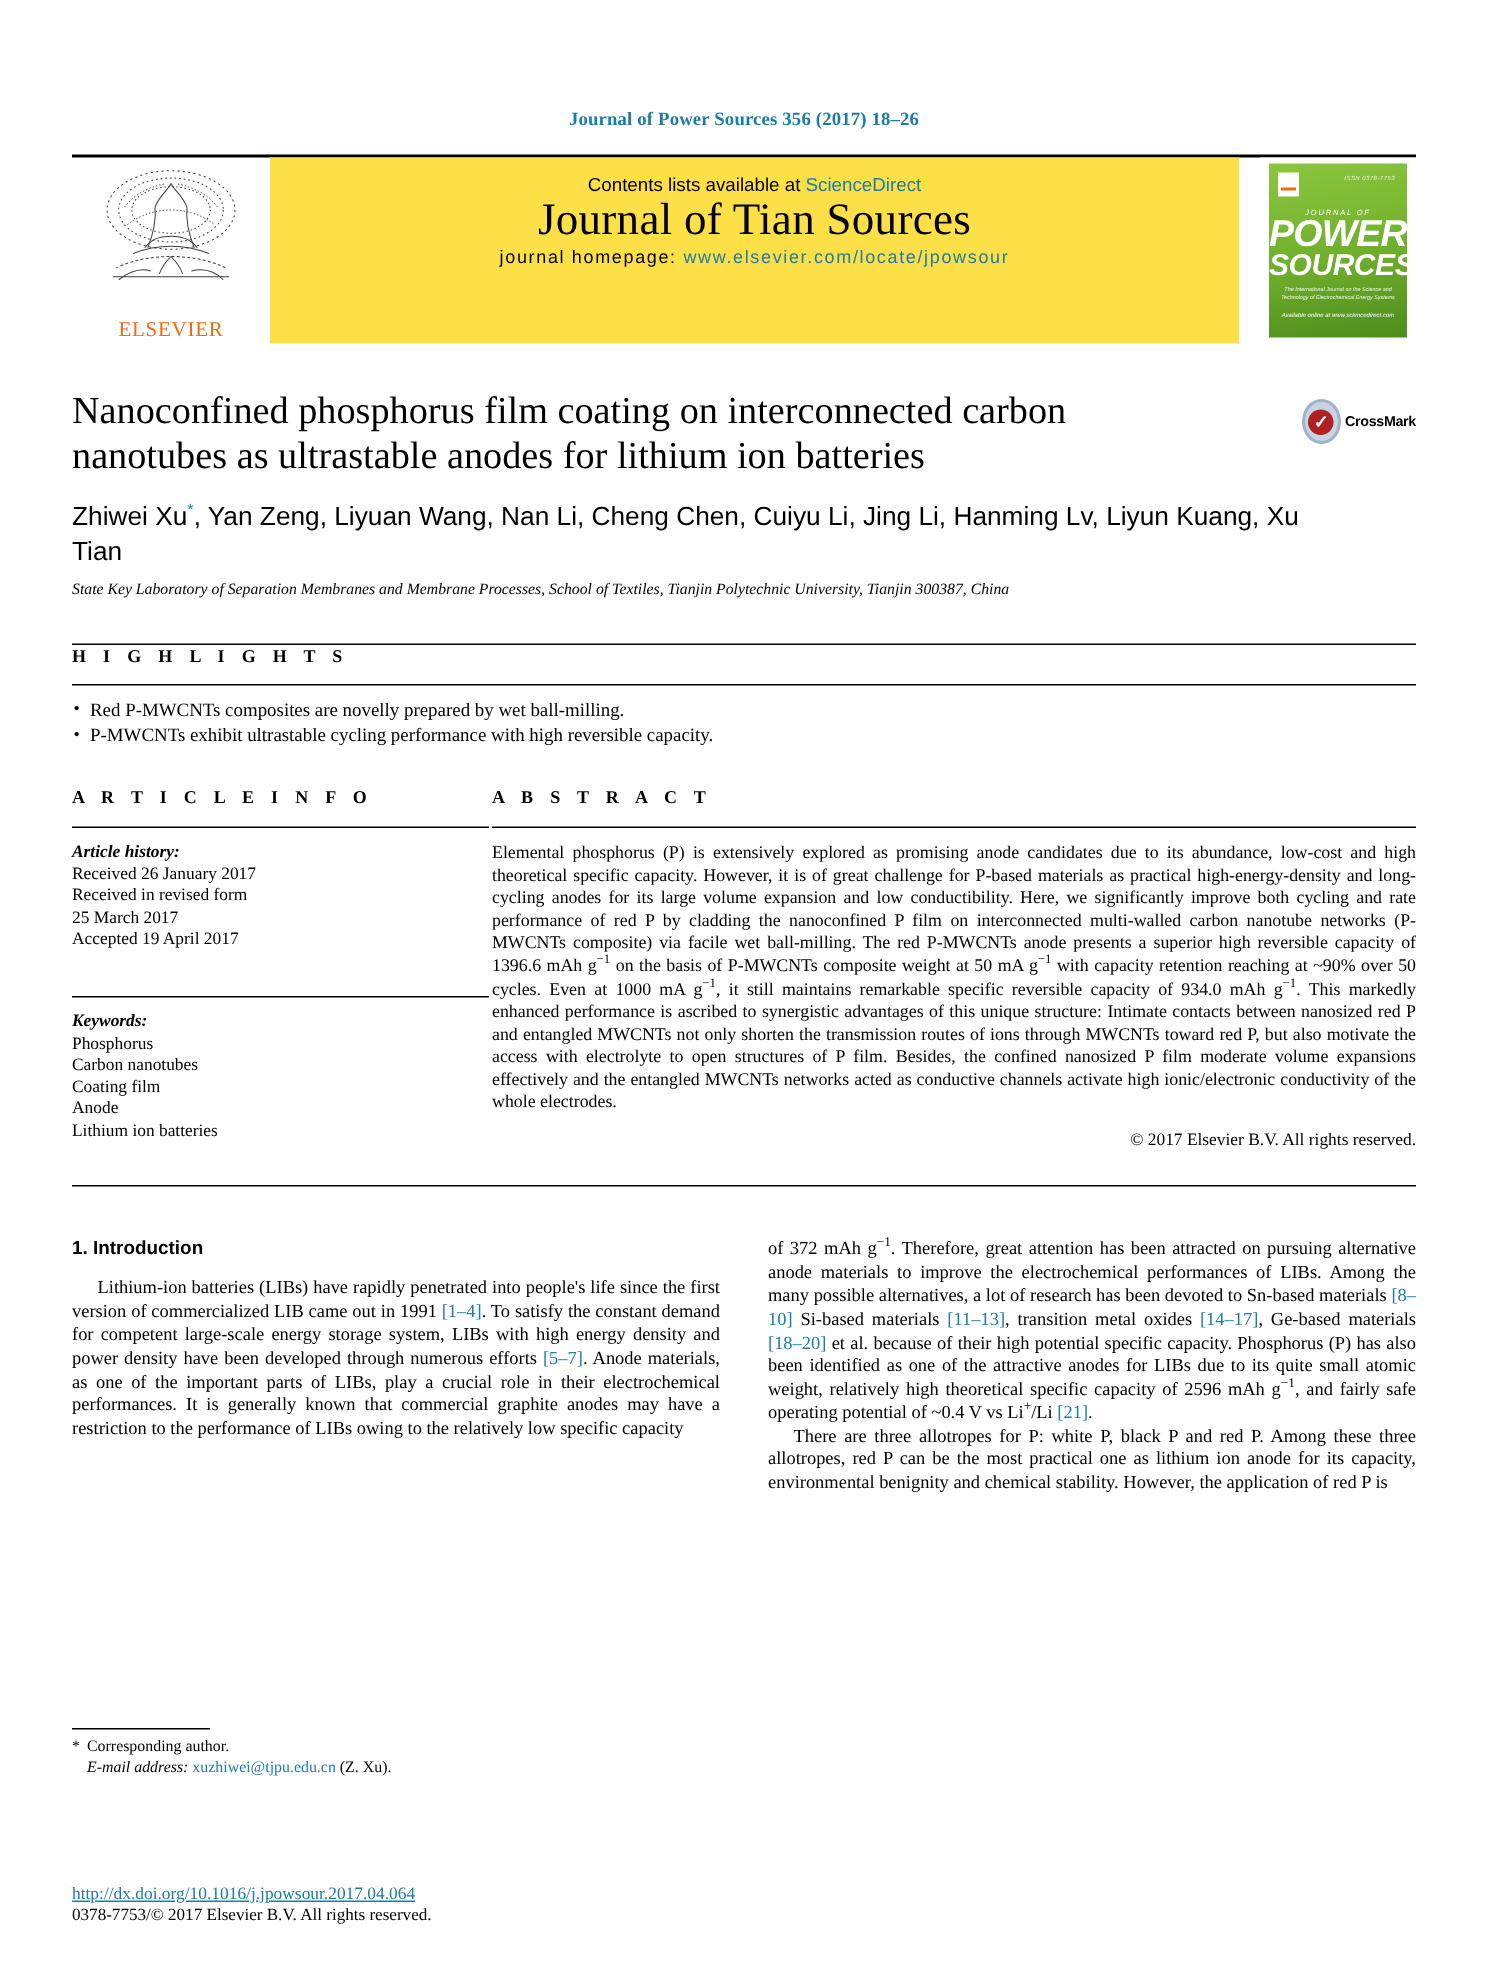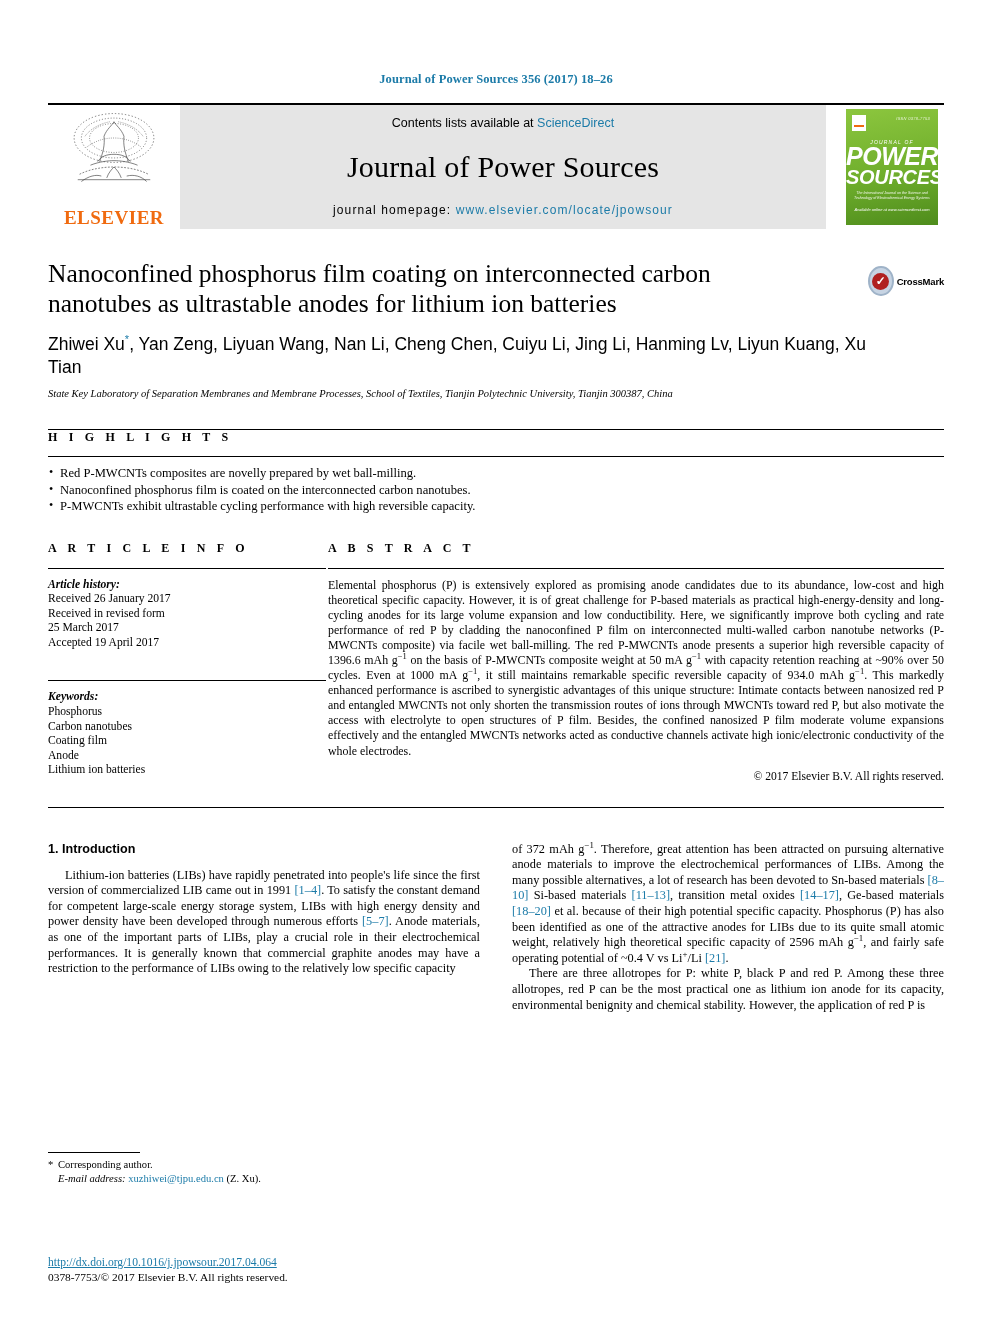--- a/index.html
+++ b/index.html
@@ -53,33 +53,33 @@
     display: flex;
     flex-direction: column;
     align-items: center;
     justify-content: flex-start;
     padding-top: 4px;
     box-sizing: border-box;
   }
   .tree-svg { display:block; }
   .elsevier-word {
     font-family: "Liberation Serif", serif;
-    font-size: 19px;
+    font-size: 14px;
     letter-spacing: 0.5px;
     color: #f06a0f;
-    font-weight: bold;
+    font-weight: normal;
     margin-top: 11px;
   }
   .masthead-center {
     flex: 1 1 auto;
-    background: #e5e5e5;
+    background: #fde047;
     display: flex;
     flex-direction: column;
     align-items: center;
-    justify-content: space-between;
+    justify-content: flex-start;
     padding: 11px 0 12px 0;
     box-sizing: border-box;
   }
   .contents-line {
     font-family: "Liberation Sans", sans-serif;
     font-size: 12.5px;
   }
   .journal-title-big {
     font-family: "Liberation Serif", serif;
     font-size: 30px;
@@ -351,21 +351,21 @@
           <path d="M26 42 C34 36 44 32 56 32 C68 32 78 36 86 42"></path>
         </g>
       </svg>
       <div class="elsevier-word">ELSEVIER</div>
     </div>
 
     <div class="masthead-center">
       <div class="contents-line">
         <span>Contents lists available at </span><span class="link">ScienceDirect</span>
       </div>
-      <div class="journal-title-big">Journal of Power Sources</div>
+      <div class="journal-title-big">Journal of Tian Sources</div>
       <div class="homepage-line">
         <span>journal homepage: </span><span class="link">www.elsevier.com/locate/jpowsour</span>
       </div>
     </div>
 
     <div class="cover-thumb">
       <div class="cover-inner">
         <div class="cover-elsbox"></div>
         <div class="cover-topline">ISSN 0378-7753</div>
         <div class="cover-journalof">JOURNAL OF</div>
@@ -391,21 +391,20 @@
     </div>
   </div>
 
   <div class="highlights-wrap">
     <div class="highlights-rule-top">
       <div class="sec-head">H I G H L I G H T S</div>
     </div>
     <div class="highlights-rule-mid">
       <ul class="hl-list">
         <li>Red P-MWCNTs composites are novelly prepared by wet ball-milling.</li>
-        <li>Nanoconfined phosphorus film is coated on the interconnected carbon nanotubes.</li>
         <li>P-MWCNTs exhibit ultrastable cycling performance with high reversible capacity.</li>
       </ul>
     </div>
   </div>
 
   <div class="info-abstract">
 
     <div class="col-info">
       <div class="sec-head">A R T I C L E   I N F O</div>
       <div class="info-head-rule">

